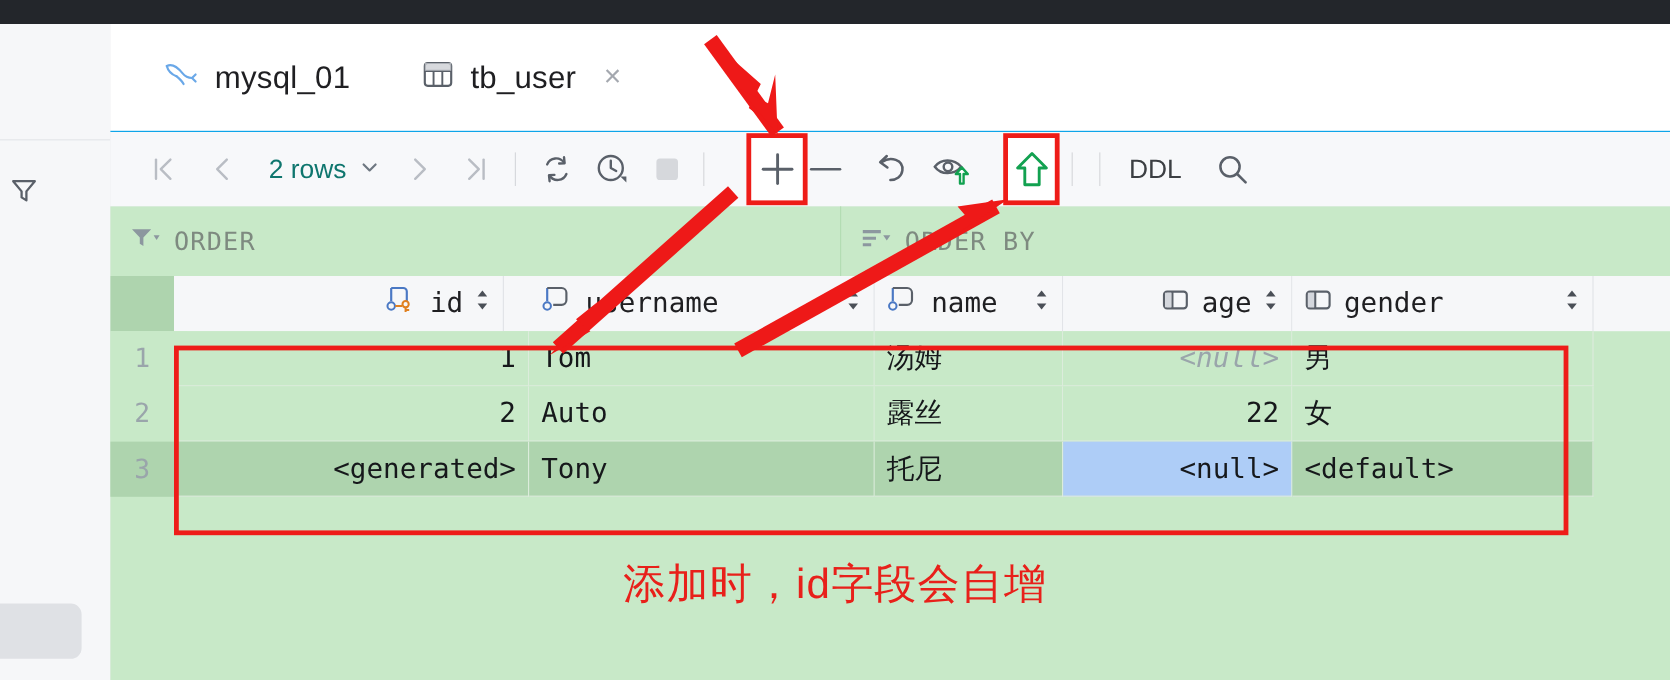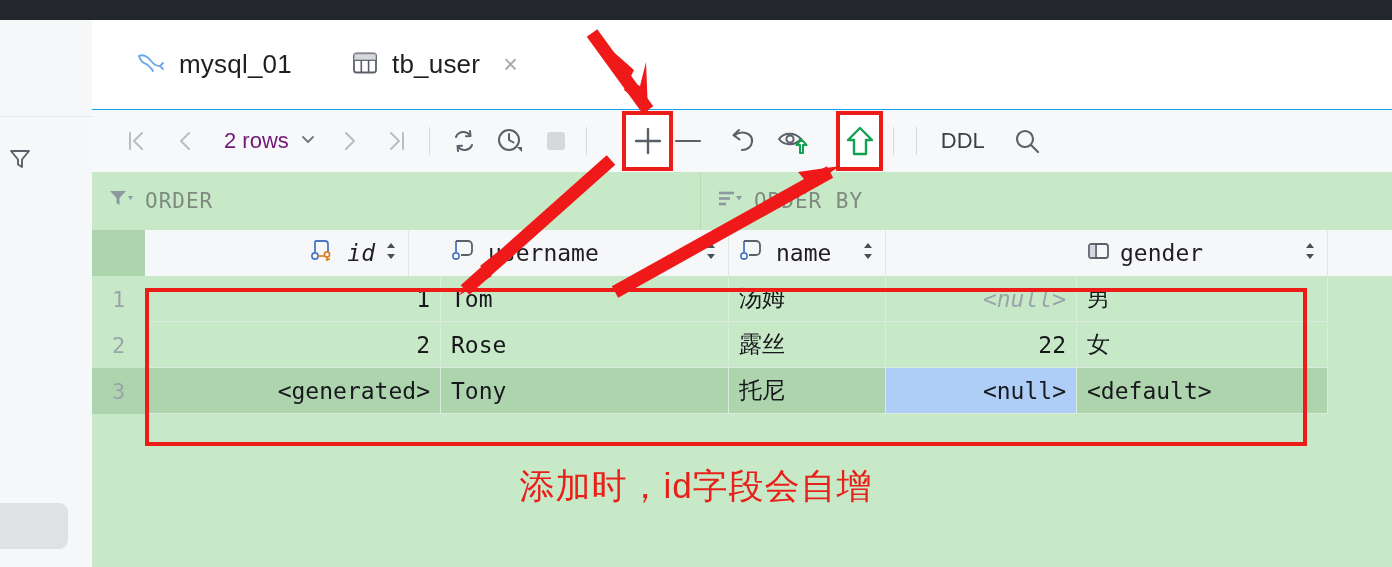--- a/index.html
+++ b/index.html
@@ -67,21 +67,21 @@
   }
   .tb-btn {
     display: flex; align-items: center; justify-content: center;
     height: 44px; min-width: 36px; cursor: pointer; color: #6e7781;
     user-select: none;
   }
   .tb-text {
     font-size: 22px; color: #3c3f43; padding: 0 6px;
     font-family: "Liberation Sans", "DejaVu Sans", sans-serif;
   }
-  .tb-rows { font-size: 22px; color: #701a75; padding: 0 4px; }
+  .tb-rows { font-size: 22px; color: #0f766e; padding: 0 4px; }
   .tb-sep {
     width: 1px; height: 28px; background: #d7d9dd; margin: 0 10px;
   }
   .nav-ghost { color: #b9bdc4; }
 
   
   .filterbar {
     position: absolute; left: 92px; top: 172px; width: 1300px; height: 58px;
     background: #c8e9c8;
   }
@@ -354,21 +354,21 @@
         </svg>
       </span>
       <span class="filter-label">ORDER BY</span>
     </div>
   </div>
 
   <div class="grid">
     <div class="grid-head">
       <div class="rownum-head"></div>
 
-      <div class="hcell num-col" style="left:53px;width:264px;font-style:italic;">
+      <div class="hcell num-col" style="left:64px;width:264px;">
         <span class="hico">
           <svg width="30" height="26" viewBox="0 0 30 26">
             <path d="M6 3 V14" stroke="#4a78c4" stroke-width="1.8" fill="none"></path>
             <path d="M6 3 H16 A3 3 0 0 1 19 6 V14" stroke="#4a78c4" stroke-width="1.8" fill="none"></path>
             <circle cx="6" cy="18" r="3.1" fill="none" stroke="#4a78c4" stroke-width="1.7"></circle>
             <line x1="9.3" y1="18" x2="15" y2="18" stroke="#e08020" stroke-width="1.7"></line>
             <circle cx="18" cy="16.5" r="2.6" fill="none" stroke="#e08020" stroke-width="1.7"></circle>
             <line x1="18" y1="19.1" x2="18" y2="23" stroke="#e08020" stroke-width="1.7"></line>
             <line x1="18" y1="21.3" x2="21" y2="21.3" stroke="#e08020" stroke-width="1.7"></line>
           </svg>
@@ -411,20 +411,36 @@
         <span class="hlabel">name</span>
         <span class="spacer"></span>
         <span class="hsort">
           <svg width="16" height="26" viewBox="0 0 16 26">
             <path d="M8 5 L12 10 H4 Z" fill="#4a4f57"></path>
             <path d="M8 21 L12 16 H4 Z" fill="#4a4f57"></path>
           </svg>
         </span>
       </div>
 
+      <div class="hcell num-col" style="left:794px;width:191px;">
+        <span class="hico">
+          <svg width="26" height="24" viewBox="0 0 26 24">
+            <rect x="3" y="5" width="19" height="14" rx="2.6" fill="none" stroke="#5a6069" stroke-width="1.8"></rect>
+            <line x1="10" y1="5" x2="10" y2="19" stroke="#5a6069" stroke-width="1.8"></line>
+            <rect x="3.9" y="5.9" width="5.2" height="12.2" fill="#d4d7dd"></rect>
+          </svg>
+        </span>
+        <span class="hlabel">age</span>
+        <span class="hsort">
+          <svg width="16" height="26" viewBox="0 0 16 26">
+            <path d="M8 5 L12 10 H4 Z" fill="#4a4f57"></path>
+            <path d="M8 21 L12 16 H4 Z" fill="#4a4f57"></path>
+          </svg>
+        </span>
+      </div>
 
       <div class="hcell" style="left:985px;width:251px;">
         <span class="hico">
           <svg width="26" height="24" viewBox="0 0 26 24">
             <rect x="3" y="5" width="19" height="14" rx="2.6" fill="none" stroke="#5a6069" stroke-width="1.8"></rect>
             <line x1="10" y1="5" x2="10" y2="19" stroke="#5a6069" stroke-width="1.8"></line>
             <rect x="3.9" y="5.9" width="5.2" height="12.2" fill="#d4d7dd"></rect>
           </svg>
         </span>
         <span class="hlabel">gender</span>
@@ -443,21 +459,21 @@
       <div class="cell right" style="left:53px;width:296px;">1</div>
       <div class="cell" style="left:349px;width:288px;">Tom</div>
       <div class="cell" style="left:637px;width:157px;">汤姆</div>
       <div class="cell right nullv" style="left:794px;width:191px;">&lt;null&gt;</div>
       <div class="cell" style="left:985px;width:251px;">男</div>
     </div>
 
     <div class="row normal" style="top:92px;">
       <div class="rn">2</div>
       <div class="cell right" style="left:53px;width:296px;">2</div>
-      <div class="cell" style="left:349px;width:288px;">Rose</div>
+      <div class="cell" style="left:349px;width:288px;">Auto</div>
       <div class="cell" style="left:637px;width:157px;">露丝</div>
       <div class="cell right" style="left:794px;width:191px;">22</div>
       <div class="cell" style="left:985px;width:251px;">女</div>
     </div>
 
     <div class="row selected" style="top:138px;">
       <div class="rn">3</div>
       <div class="cell right" style="left:53px;width:296px;">&lt;generated&gt;</div>
       <div class="cell" style="left:349px;width:288px;">Tony</div>
       <div class="cell" style="left:637px;width:157px;">托尼</div>

